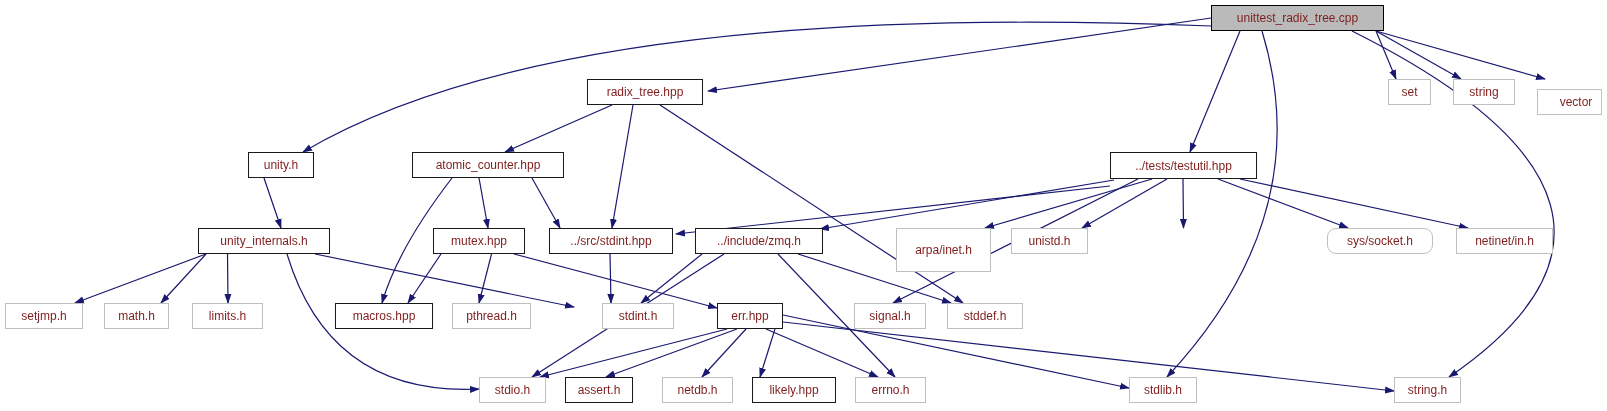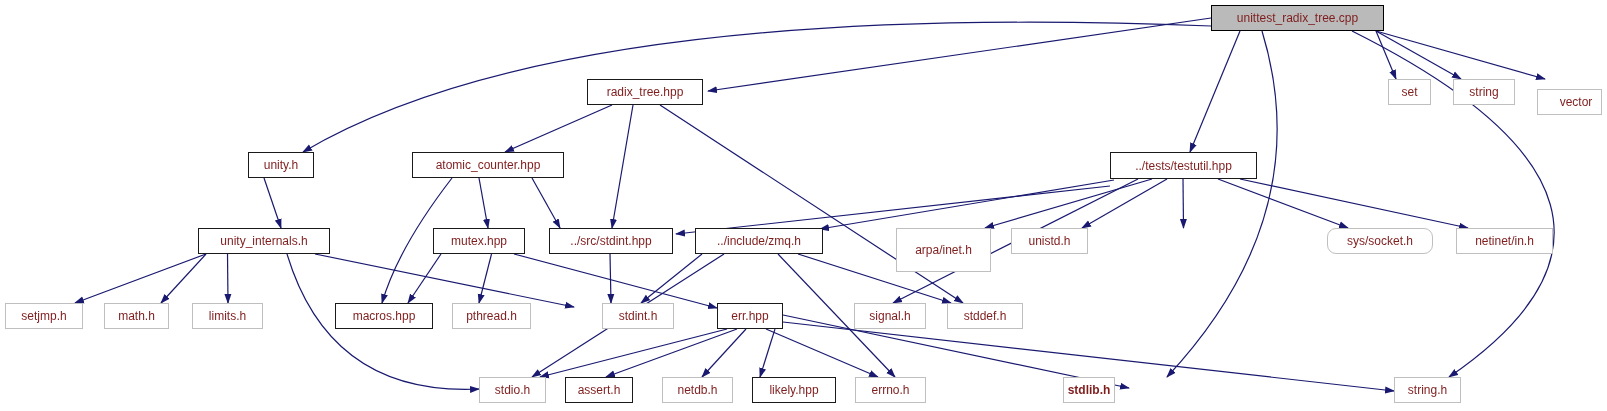--- a/index.html
+++ b/index.html
@@ -181,19 +181,19 @@
     </div>
     <div class="node external" style="left: 662px; top: 377px; width: 71px; height: 26px;">
       <span>netdb.h</span>
     </div>
     <div class="node internal" style="left: 752px; top: 377px; width: 84px; height: 26px;">
       <span>likely.hpp</span>
     </div>
     <div class="node external" style="left: 855px; top: 377px; width: 71px; height: 26px;">
       <span>errno.h</span>
     </div>
-    <div class="node external" style="left: 1063px; top: 377px; width: 52px; height: 26px; font-weight: bold;">
+    <div class="node external" style="left: 1129px; top: 377px; width: 68px; height: 26px;">
       <span>stdlib.h</span>
     </div>
     <div class="node external" style="left: 1394px; top: 377px; width: 67px; height: 26px;">
       <span>string.h</span>
     </div>
   </div>
 
 </body></html>

